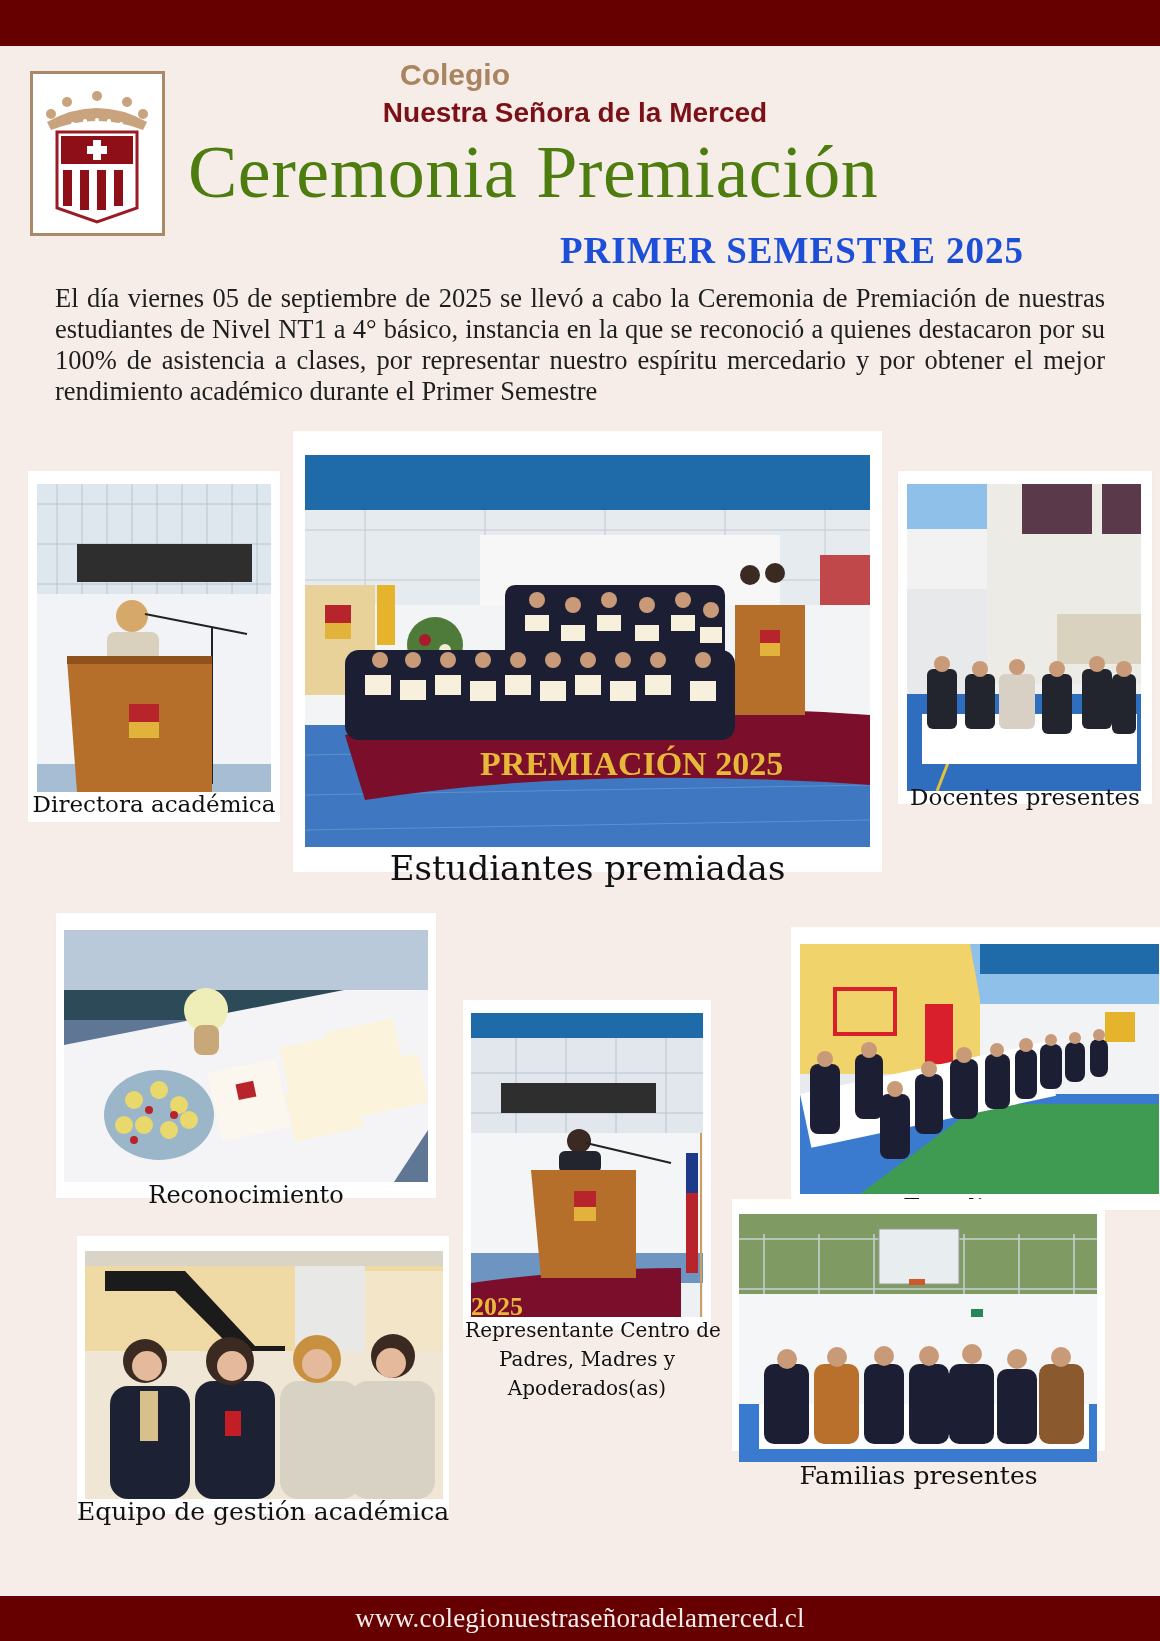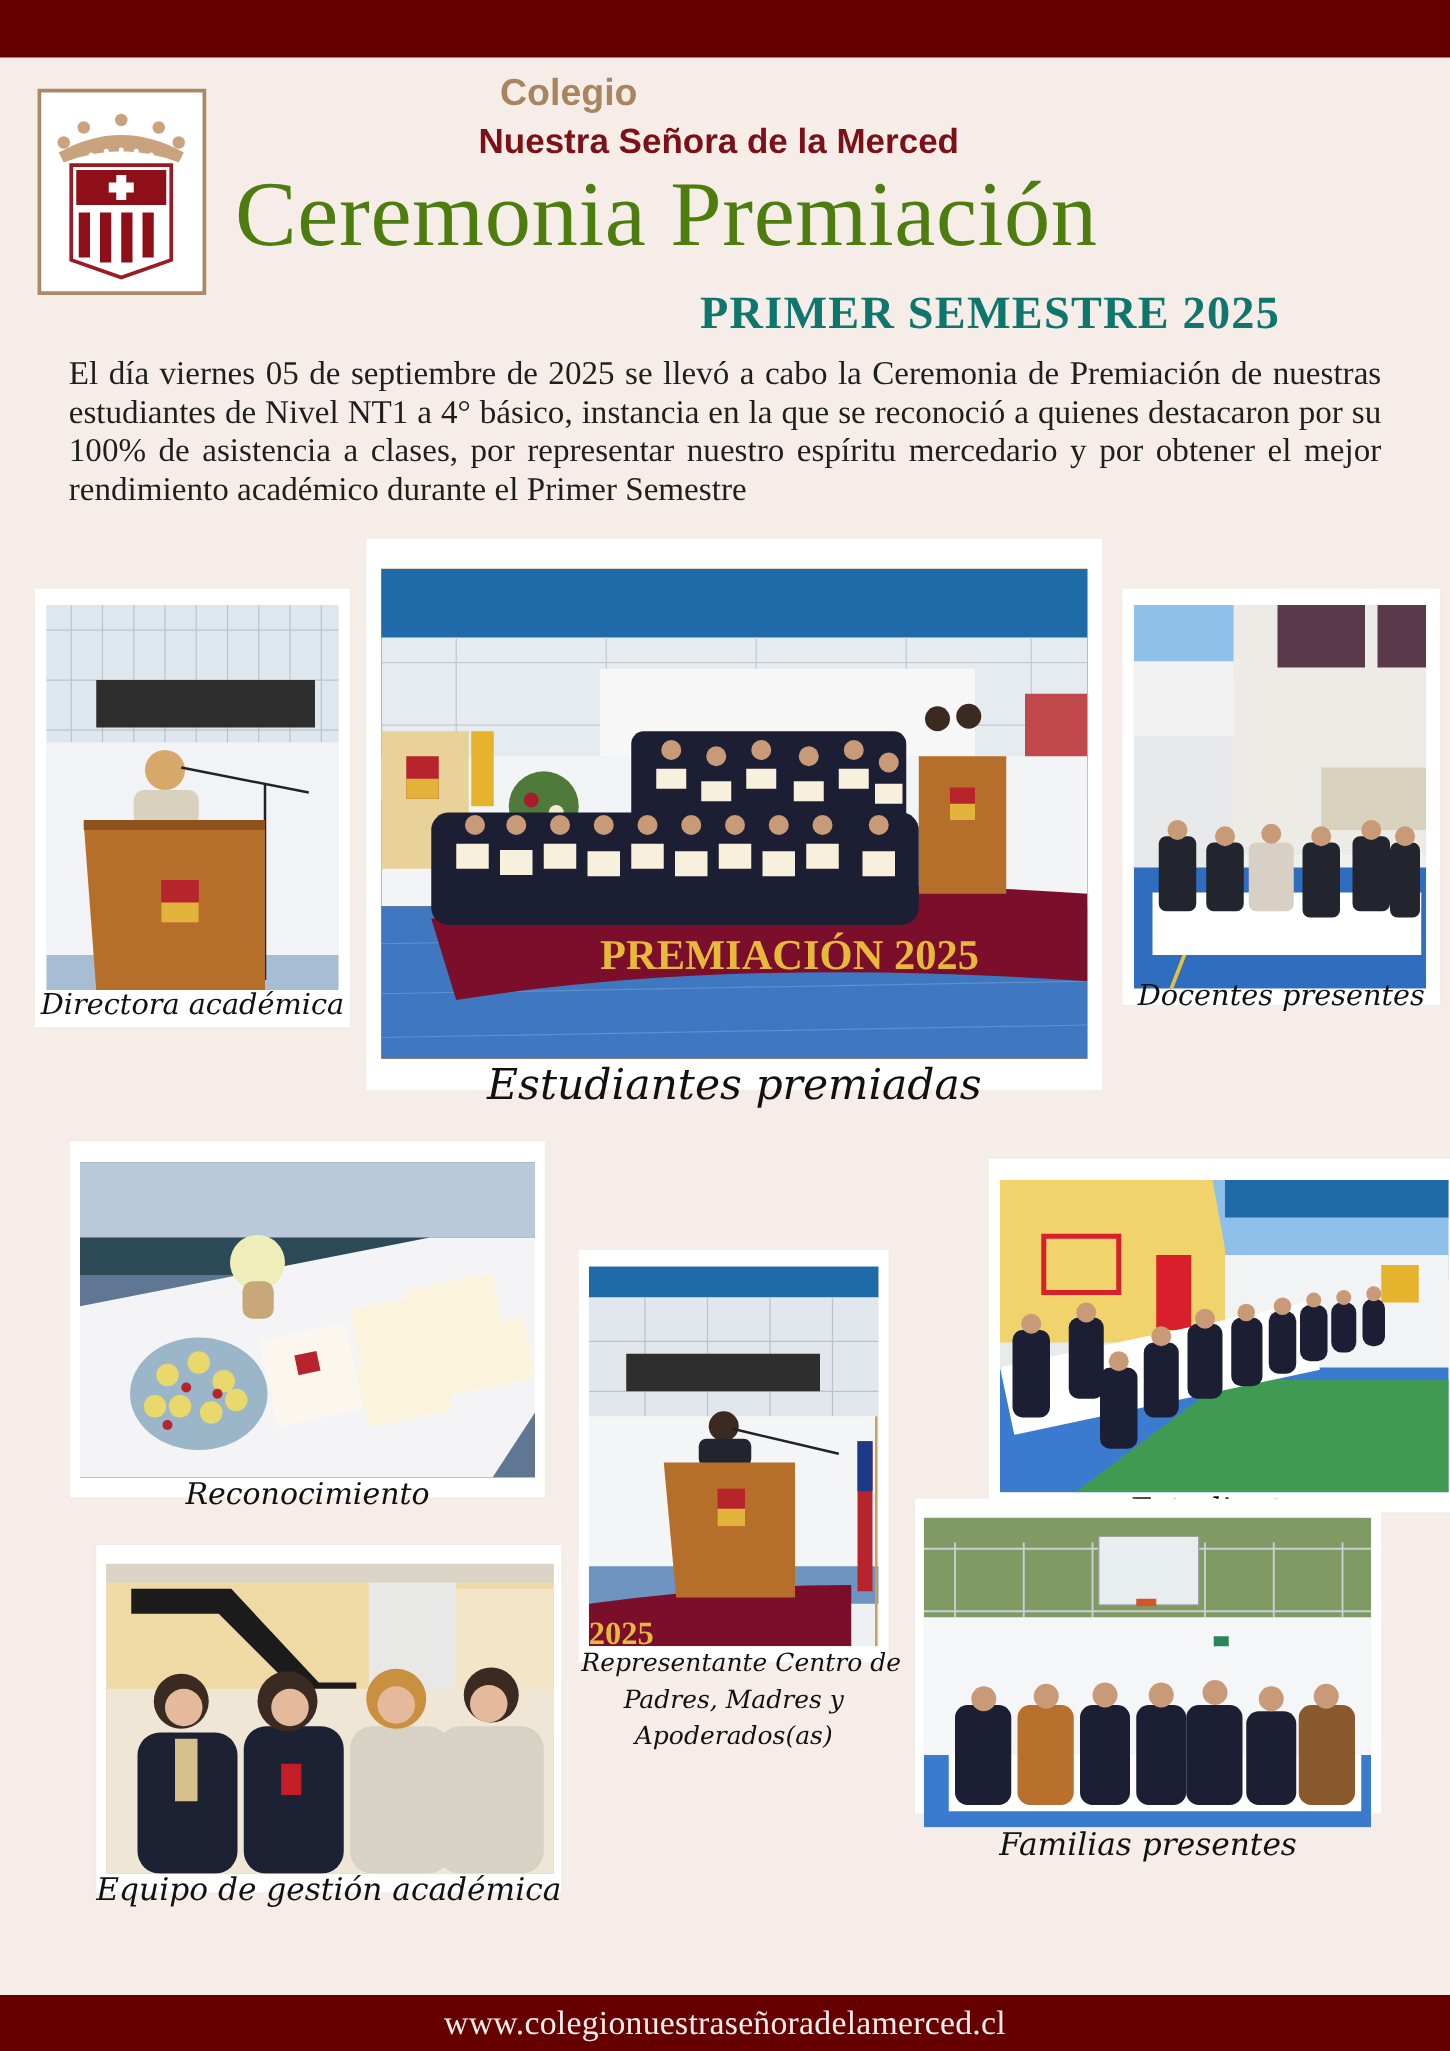--- a/index.html
+++ b/index.html
@@ -30,37 +30,37 @@
   .school-name {
     position: absolute; left: 330px; top: 97px; width: 490px; text-align: center;
     font-family: "Liberation Sans", sans-serif; font-weight: bold; font-size: 28px; color: #7c1017;
   }
   .main-title {
     position: absolute; left: 188px; top: 130px; width: 820px;
     font-family: "Liberation Serif", serif; font-size: 74px; color: #4d7c0f; letter-spacing: 0.5px; white-space: nowrap;
   }
   .subtitle {
     position: absolute; left: 560px; top: 229px; width: 510px; text-align: left;
-    font-family: "Liberation Serif", serif; font-weight: bold; font-size: 37px; color: #0f766e; letter-spacing: 1px;
+    font-family: "Liberation Serif", serif; font-weight: bold; font-size: 37px; color: #1d4ed8; letter-spacing: 1px;
     white-space: nowrap;
   }
   .intro {
     position: absolute; left: 55px; top: 283px; width: 1050px;
     font-family: "Liberation Serif", serif; font-size: 26.5px; line-height: 31px; color: #1e1e1e; text-align: justify;
   }
 
   
   .frame {
     position: absolute; background: #fff;
     box-shadow: 0 0 1px rgba(0,0,0,0.05);
   }
   .photo { position: absolute; overflow: hidden; }
   .caption {
     position: absolute; text-align: center; color: #111;
-    font-family: "DejaVu Serif", serif; font-style: italic; white-space: nowrap;
+    font-family: "DejaVu Serif", serif; white-space: nowrap;
   }
 
   
   .scene { position: absolute; inset: 0; }
 </style>
 </head>
 <body>
 
 <div class="top-bar"></div>
 
@@ -128,21 +128,21 @@
       <path d="M30 175 H175 V308 H40 Z" fill="#b56f2a"></path>
       <rect x="30" y="172" width="145" height="8" fill="#8f521c"></rect>
       <rect x="92" y="220" width="30" height="34" fill="#b8242b"></rect>
       <rect x="92" y="238" width="30" height="16" fill="#e2b33a"></rect>
     </svg>
   </div>
   <div class="caption" style="left:0; top:320px; width:252px; font-size:23px;">Directora académica</div>
 </div>
 
 <div class="frame" style="left:293px; top:431px; width:589px; height:441px;">
-  <div class="photo" style="left:12px; top:24px; width:565px; height:392px; background:#a16207;">
+  <div class="photo" style="left:12px; top:24px; width:565px; height:392px; background:#f97316;">
     <svg class="scene" width="565" height="392" viewBox="0 0 565 392">
       <rect width="565" height="55" fill="#1f6aa8"></rect>
       <rect y="55" width="565" height="130" fill="#e6ebef"></rect>
       <g stroke="#c2cbd2" stroke-width="1">
         <line x1="0" y1="75" x2="565" y2="75"></line>
           <line x1="0" y1="125" x2="565" y2="125"></line>
         <line x1="60" y1="55" x2="60" y2="185"></line>
           <line x1="180" y1="55" x2="180" y2="185"></line>
           <line x1="300" y1="55" x2="300" y2="185"></line>
           <line x1="420" y1="55" x2="420" y2="185"></line>

